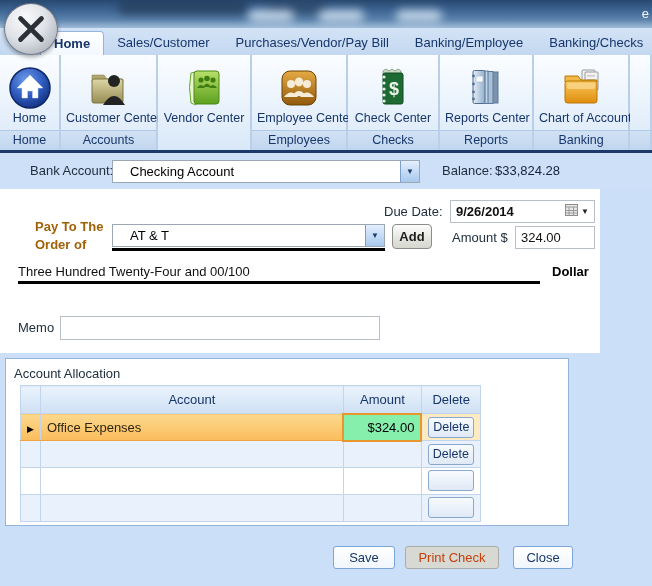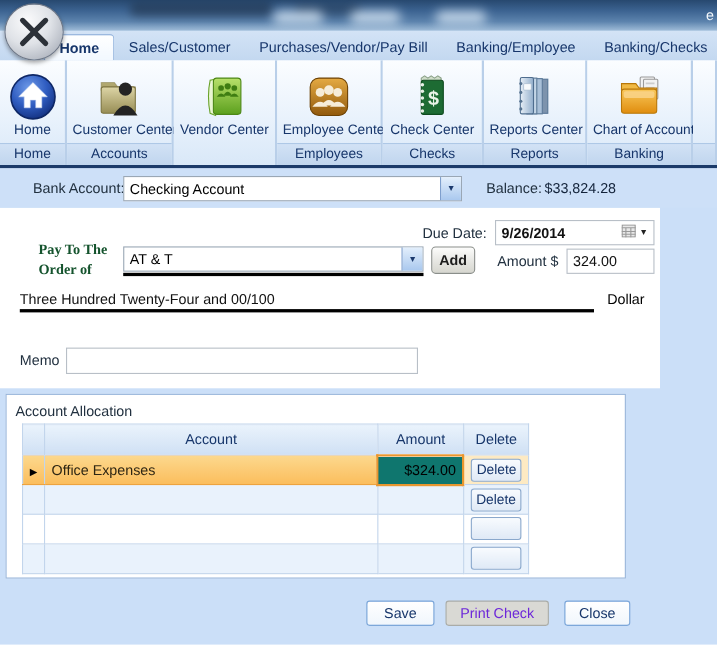--- a/index.html
+++ b/index.html
@@ -38,21 +38,21 @@
   .ricon { height:56px; display:flex; align-items:flex-end; justify-content:center; padding-top:4px; }
   .rlabel { height:19px; text-align:center; font-size:12.5px; color:#17366b; white-space:nowrap; padding:0 5px; }
   .rfooter { height:20px; margin-top:0; background:linear-gradient(#d2e2f5,#c0d5ee);
     border-top:1px solid #aec8e6; text-align:center; font-size:12.5px; color:#17366b; line-height:19px; }
   .ribbon-underline { position:absolute; left:0; top:150px; width:652px; height:3px; background:#1b3a69; }
 
   
   .bankrow { position:absolute; left:0; top:153px; width:652px; height:36px; background:#cde0f8; }
   .lbl { color:#21303f; }
   .combo { position:absolute; background:#fff; border:1px solid #9aa7b5; display:flex; }
-  .combo .cval { flex:1; padding:2px 5px; line-height:17px; white-space:nowrap; overflow:hidden; }
+  .combo .cval { flex:1; padding:2px 17px; line-height:17px; white-space:nowrap; overflow:hidden; }
   .combo-btn { width:19px; background:linear-gradient(#e3effc,#a9c8ee); border-left:1px solid #7e9fcd;
     display:flex; align-items:center; justify-content:center; color:#1c3a6d; font-size:8px; cursor:pointer; }
 
   
   .formarea { position:absolute; left:0; top:189px; width:600px; height:164px; background:#ffffff; }
   .tbox { background:#fff; border:1px solid #b8bfc7; padding:2px 5px; font-family:"Liberation Sans",sans-serif; font-size:13px; color:#111; }
   .thickline { position:absolute; height:3px; background:#000; }
   .add-btn { position:absolute; left:392px; top:35px; width:40px; height:25px; border:1px solid #8a8e8a;
     border-radius:4px; background:linear-gradient(#fcfcfb,#e8e8e4 50%,#d6d6cf); color:#1c1c1c;
     font-size:13px; font-weight:bold; cursor:pointer; }
@@ -60,31 +60,31 @@
 
   
   .alloc { position:absolute; left:5px; top:358px; width:564px; height:168px; background:#fff; border:1px solid #96b4da; }
   .alloc-title { position:absolute; left:8px; top:7px; color:#21303f; }
   .grid { position:absolute; left:14px; top:26px; border-collapse:collapse; table-layout:fixed; }
   .grid th, .grid td { border:1px solid #c2d5ec; font-size:13px; height:27px; padding:0 6px; overflow:hidden; }
   .grid th { background:linear-gradient(#eaf3fc,#cfe0f4); color:#17366b; font-weight:normal; text-align:center; height:28px; }
   .col-sel { width:16px; } .col-acct { width:303px; } .col-amt { width:78px; } .col-del { width:54px; }
   .row-alt td { background:#e9f2fc; }
   .row-sel td.selcell, .row-sel td.acctcell { background:linear-gradient(#fcd88d,#fbbd5c); border-top:1px solid #eda33f; border-bottom:1px solid #eda33f; color:#2e2613; }
-  .row-sel td.amtcell { background:#0f766e; border:2px solid #e8962e; text-align:right; }
+  .row-sel td.amtcell { background:#86efac; border:2px solid #e8962e; text-align:right; }
   .row-sel td.delcell { background:#fdeac3; }
   td.amtcell { text-align:right; }
   .sel-arrow { color:#000; font-size:9px; }
   .del-btn { width:46px; height:21px; border:1px solid #8aa8cc; border-radius:3px;
     background:linear-gradient(#f8fbfe,#dfe9f6); color:#17366b; font-size:12.5px; cursor:pointer; }
 
   
   .fbtn { position:absolute; top:546px; height:23px; border:1px solid #7da7d9; border-radius:3px;
     background:linear-gradient(#ffffff,#f0f6fc); color:#17366b; font-size:13px; cursor:pointer; }
-  .fbtn.disabled { background:#d9d9d4; border-color:#aaaca7; color:#6d28d9; cursor:default; }
+  .fbtn.disabled { background:#d9d9d4; border-color:#aaaca7; color:#c2410c; cursor:default; }
 </style>
 </head>
 <body>
 
 <div class="window">
 
   <div class="titlebar">
     <div class="smudge-dark"></div>
     <div class="smudge-dark2"></div>
     <div class="smudge-light" style="left:248px;"></div>
@@ -296,39 +296,39 @@
       <span style="flex:1;font-weight:bold;">9/26/2014</span>
       <span class="cal-icon">
         <svg width="13" height="12" viewBox="0 0 13 12">
             <rect x="0.5" y="0.5" width="12" height="11" fill="#e8e8e8" stroke="#8b8b8b"></rect>
             <path d="M0 3 H13 M4 3 V12 M8.5 3 V12 M0 6.5 H13 M0 9 H13" stroke="#9a9a9a" stroke-width="1" fill="none"></path>
           </svg>
       </span>
       <span style="font-size:8px;color:#222;">▼</span>
     </div>
 
-    <div style="position:absolute;left:35px;top:29px;font-weight:bold;color:#14532d;line-height:18px;font-family:Liberation Serif, serif;">
+    <div style="position:absolute;left:35px;top:29px;font-weight:bold;color:#a16207;line-height:18px;">
       <div>Pay To The</div>
       <div>Order of</div>
     </div>
 
     <div class="combo" style="left:112px;top:35px;width:273px;height:23px;">
       <div class="cval">AT &amp; T</div>
       <div class="combo-btn">▼</div>
     </div>
     <div class="thickline" style="left:112px;top:59px;width:273px;"></div>
 
     <button class="add-btn">Add</button>
 
     <span class="lbl" style="position:absolute;left:452px;top:41px;">Amount $</span>
     <input class="tbox" style="position: absolute; left: 515px; top: 37px; width: 80px; height: 23px;" value="324.00">
 
     <span style="position:absolute;left:18px;top:75px;color:#111;">Three Hundred Twenty-Four and 00/100</span>
     <div class="thickline" style="left:18px;top:92px;width:522px;"></div>
-    <span style="position:absolute;left:552px;top:75px;font-weight:normal;color:#000;text-align:center;">Dollar</span>
+    <span style="position:absolute;left:552px;top:75px;font-weight:bold;color:#000;text-align:center;">Dollar</span>
 
     <span class="lbl" style="position:absolute;left:18px;top:131px;">Memo</span>
     <input class="tbox" style="position: absolute; left: 60px; top: 127px; width: 320px; height: 24px;" value="">
   </div>
 
   <div class="alloc">
     <div class="alloc-title">Account Allocation</div>
     <table class="grid">
       <colgroup>
           <col class="col-sel">

